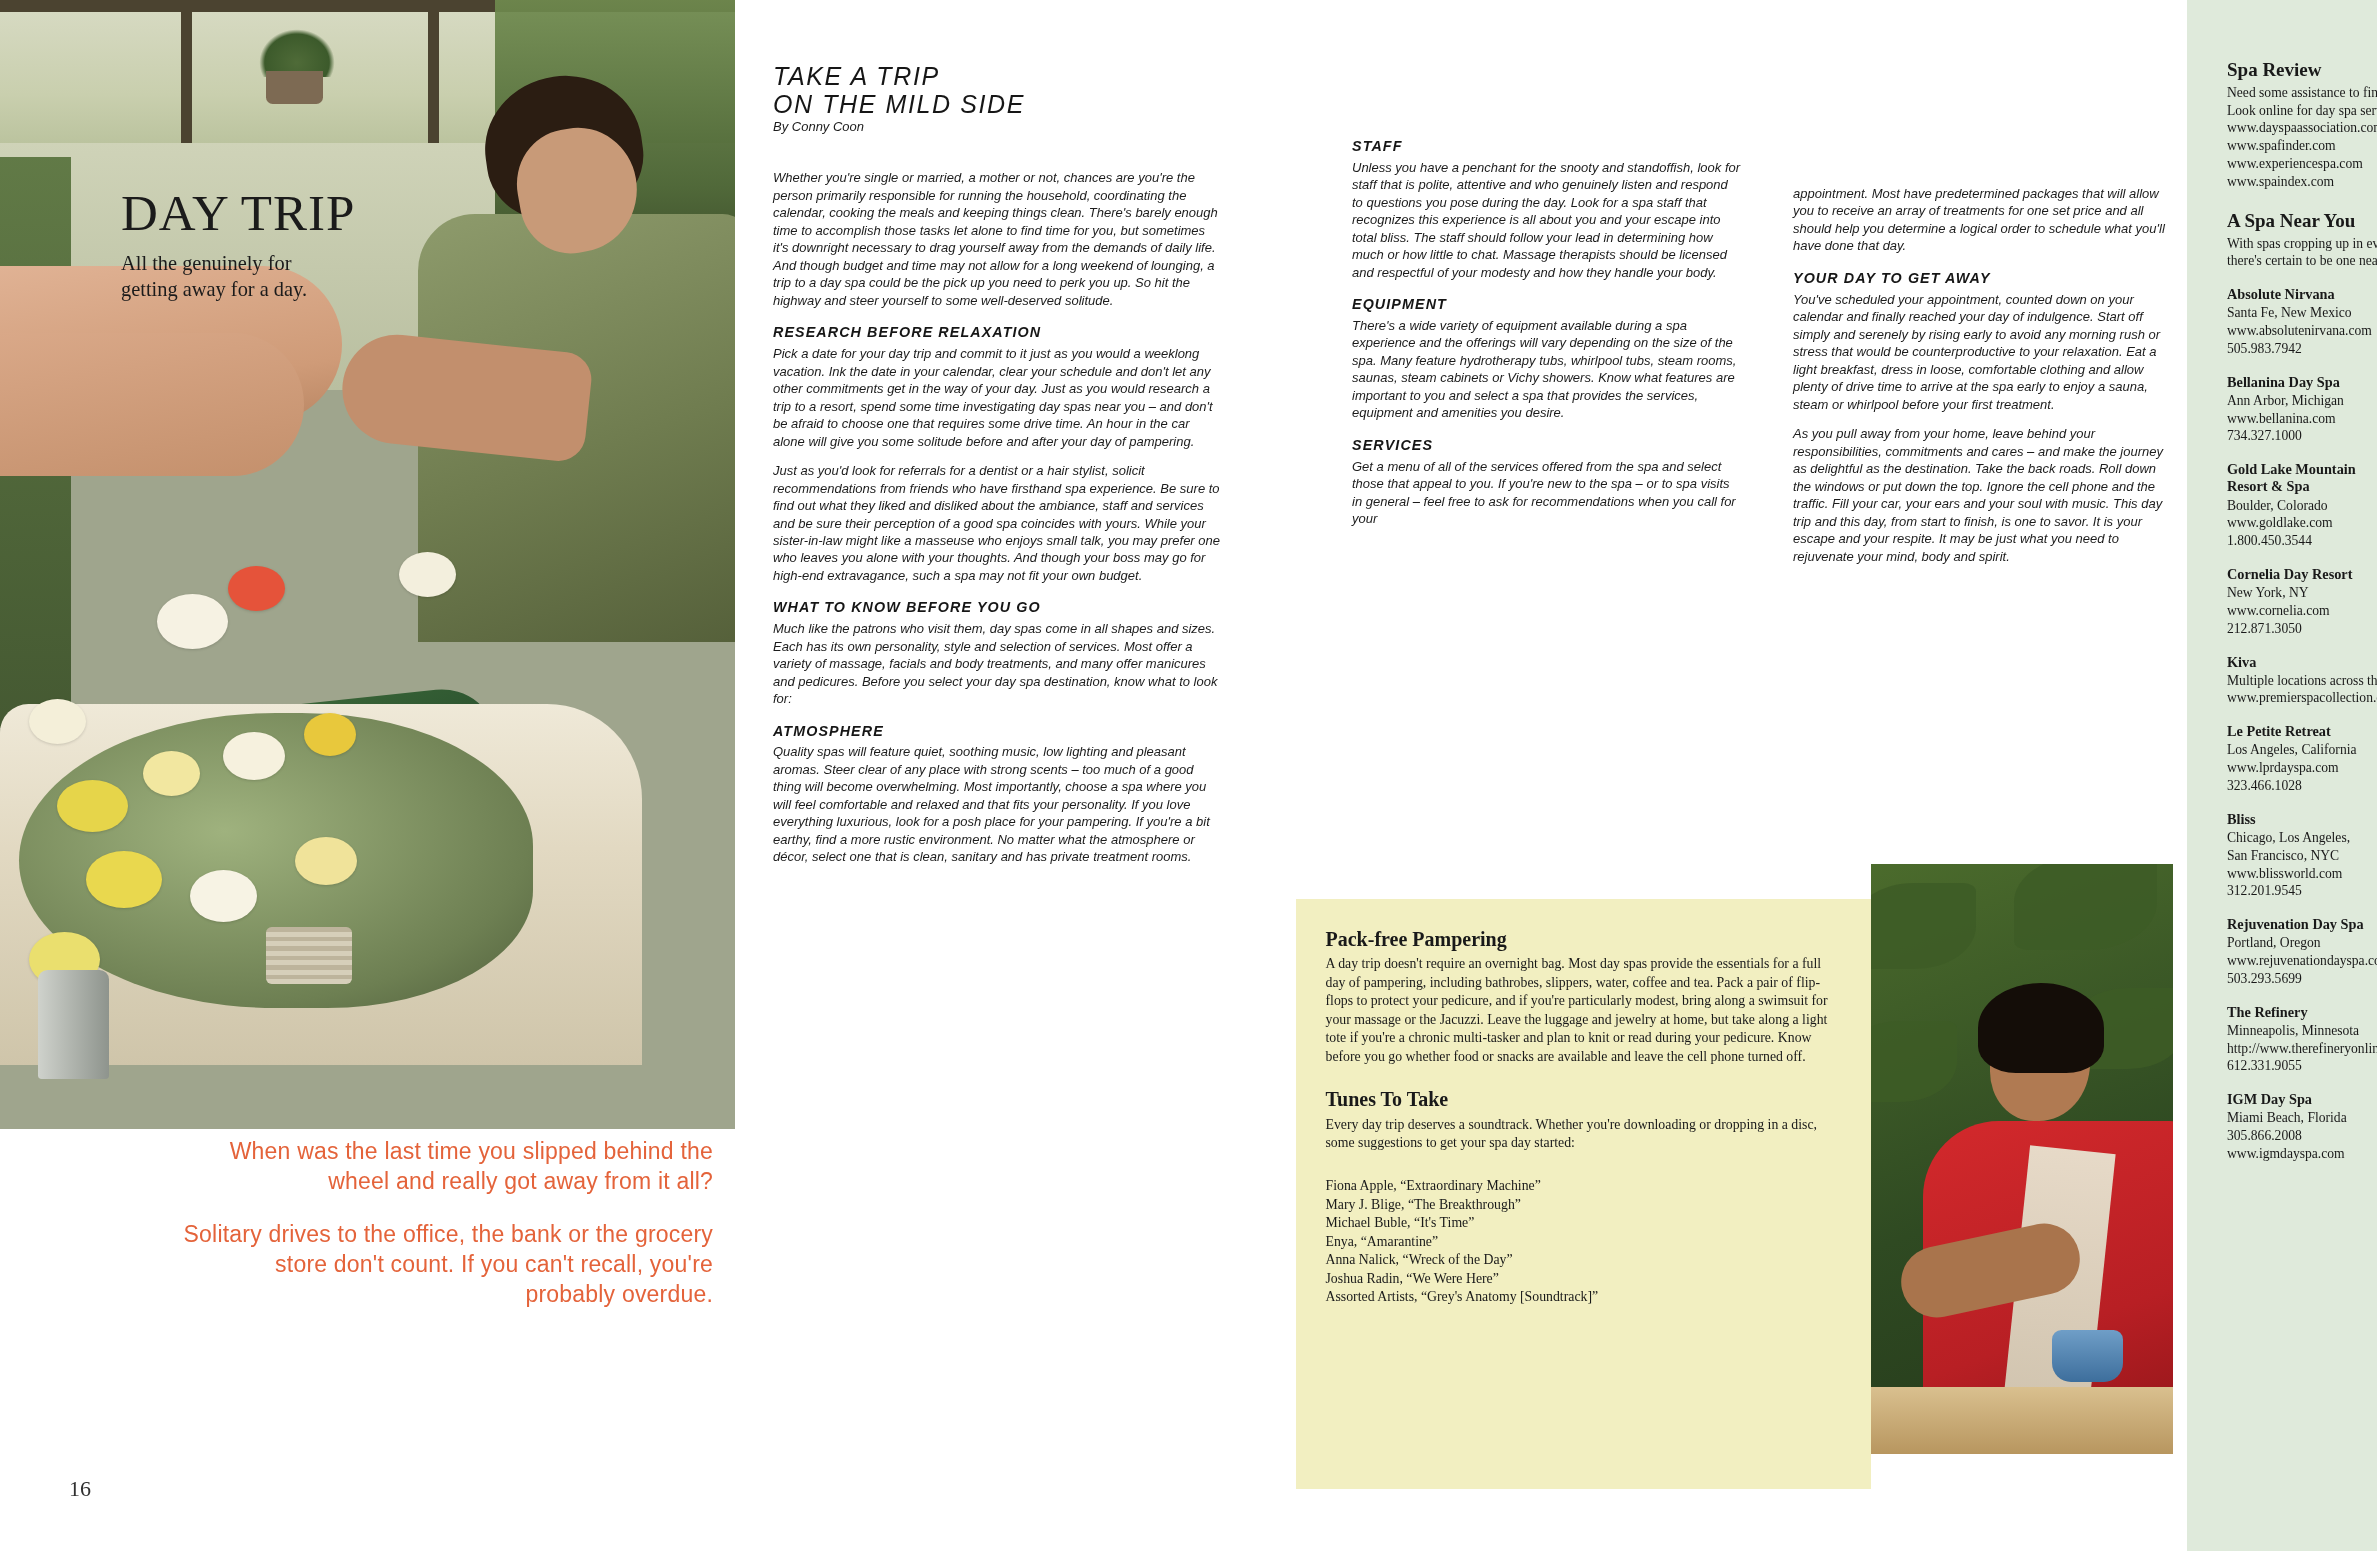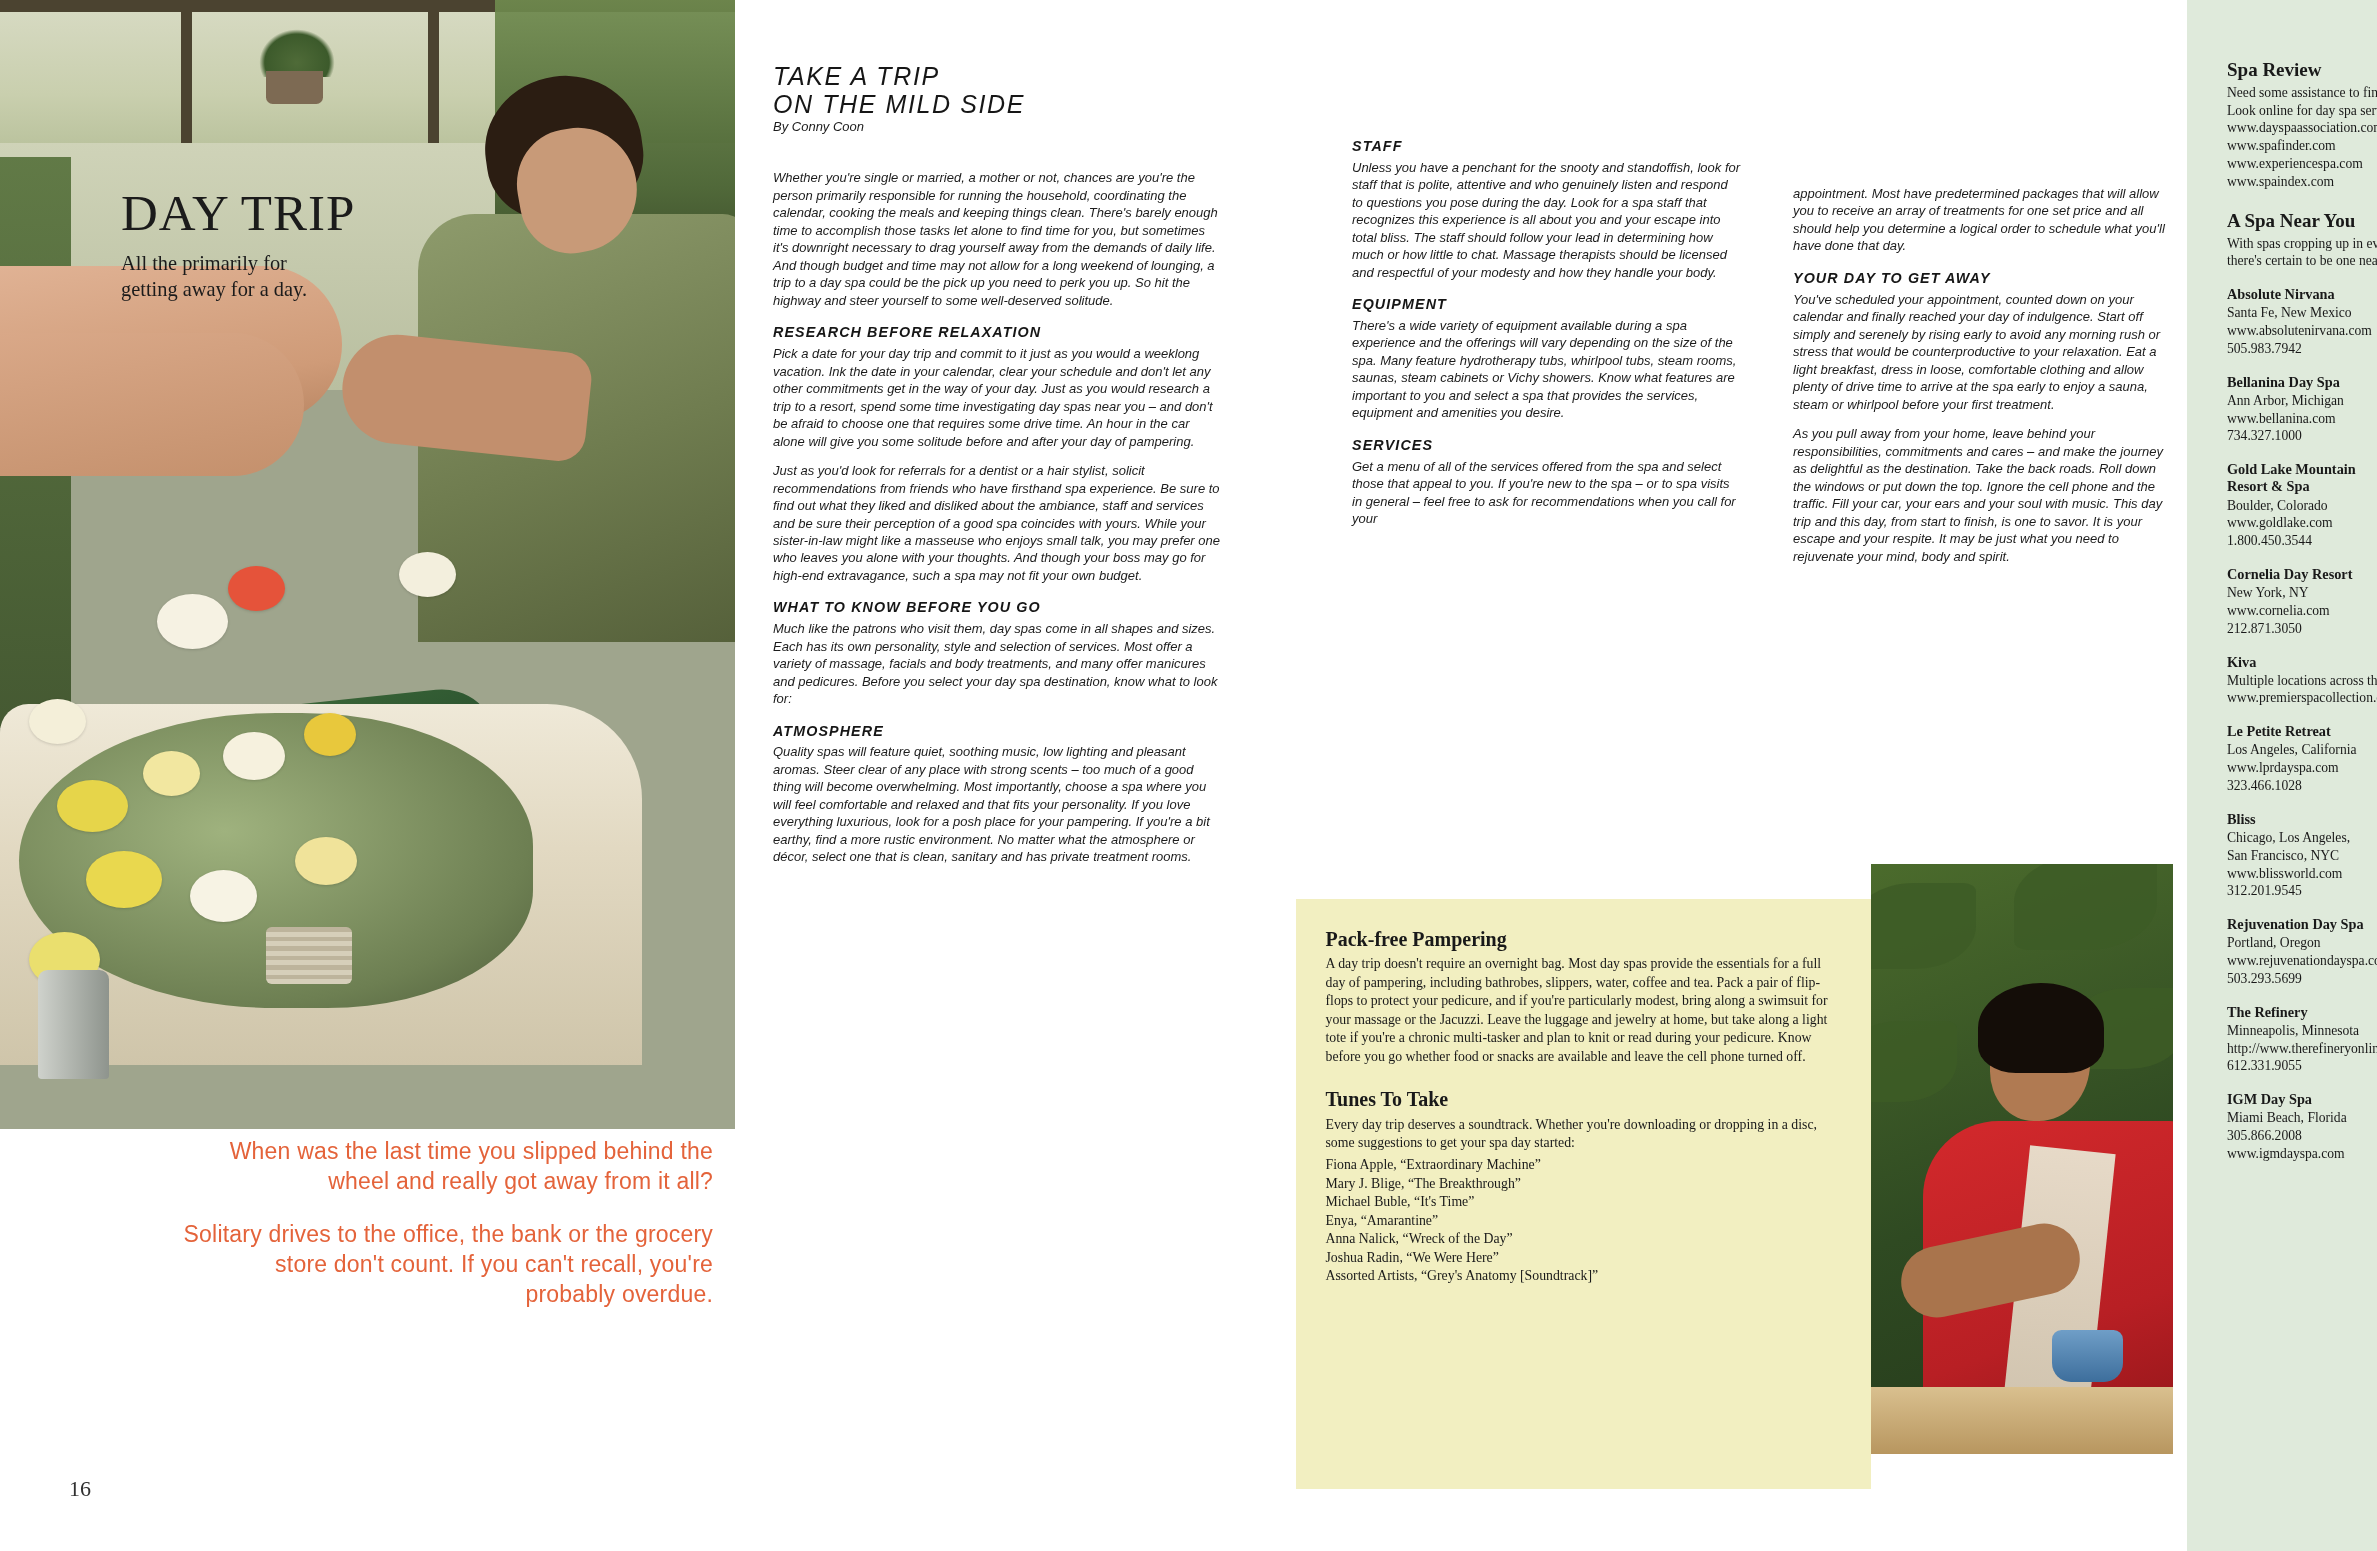--- a/index.html
+++ b/index.html
@@ -186,21 +186,21 @@
     font-family:"Liberation Serif", serif;
     font-size:20px; font-weight:700; margin:0 0 4.8px 0; color:#191919;
   }
   .sb-body {
     font-family:"Liberation Serif", serif;
     font-size:13.8px; line-height:1.34; color:#191919; margin:0;
   }
   .sb-title2 { margin-top:22px; }
   .tune-list {
     font-family:"Liberation Serif", serif;
-    font-size:13.8px; line-height:1.345; color:#191919; margin:3px 0 0 0;
+    font-size:13.8px; line-height:1.345; color:#191919; margin:24px 0 0 0;
   }
 
   
   .sidebar-photo {
     position:absolute; left:1871px; top:864px; width:302px; height:590px;
     overflow:hidden; background:#2f4a22;
   }
   .sp-bg {
     position:absolute; inset:0;
     background:linear-gradient(160deg,#4b6b2c 0%,#2f4a22 55%,#24381a 100%);
@@ -312,21 +312,21 @@
     <div class="petal" style="left:399px;top:552px;width:57px;height:45px;background:#f3efdd;"></div>
     <div class="petal" style="left:28.5px;top:932px;width:71px;height:55px;background:#eadf6e;"></div>
 
     <div class="ph-drain"></div>
     <div class="ph-faucet"></div>
   </div>
 
   <div class="daytrip-block">
     <div class="daytrip-title">DAY TRIP</div>
     <div class="daytrip-sub">
-      <div>All the primarily for</div>
+      <div>All the genuinely for</div>
       <div>getting away for a day.</div>
     </div>
   </div>
 
   <div class="pullquote">
     <p>When was the last time you slipped behind the wheel and really got away from it all?</p>
     <p>Solitary drives to the office, the bank or the grocery store don't count. If you can't recall, you're probably overdue.</p>
   </div>
 
   <div class="col" id="col1">

